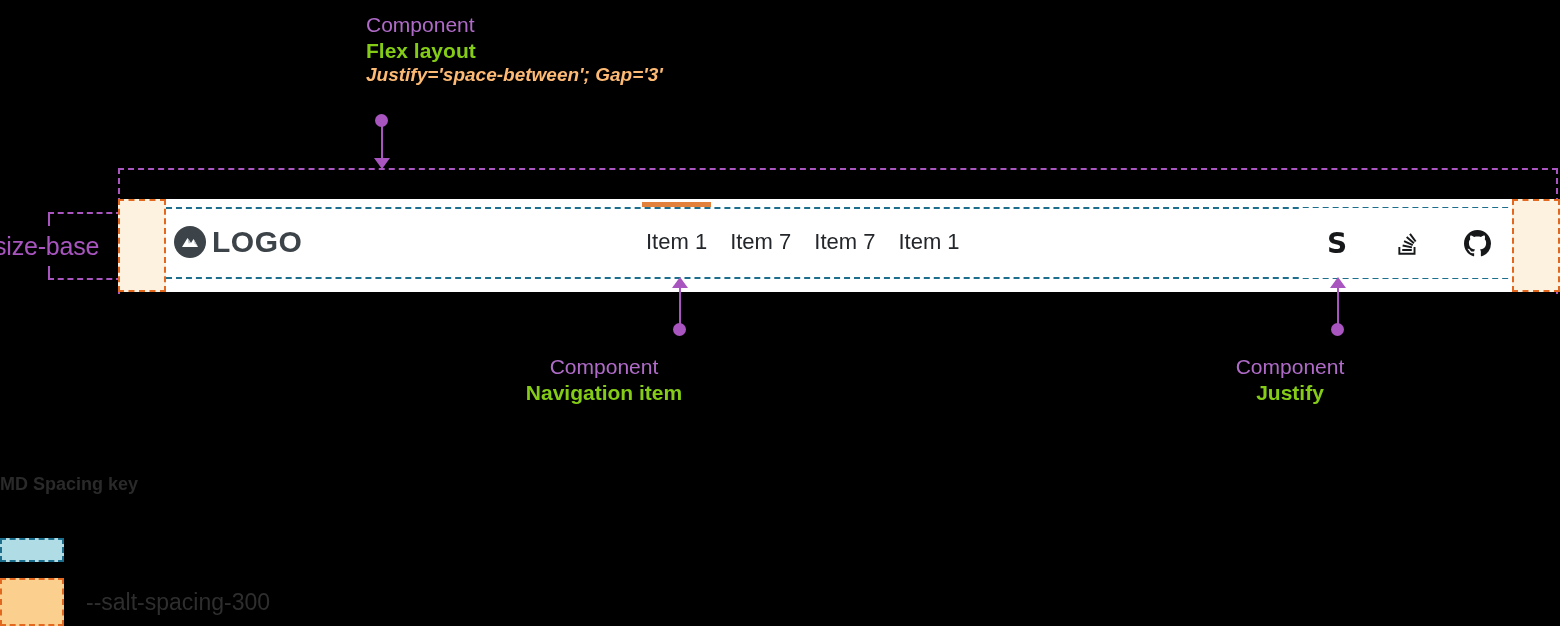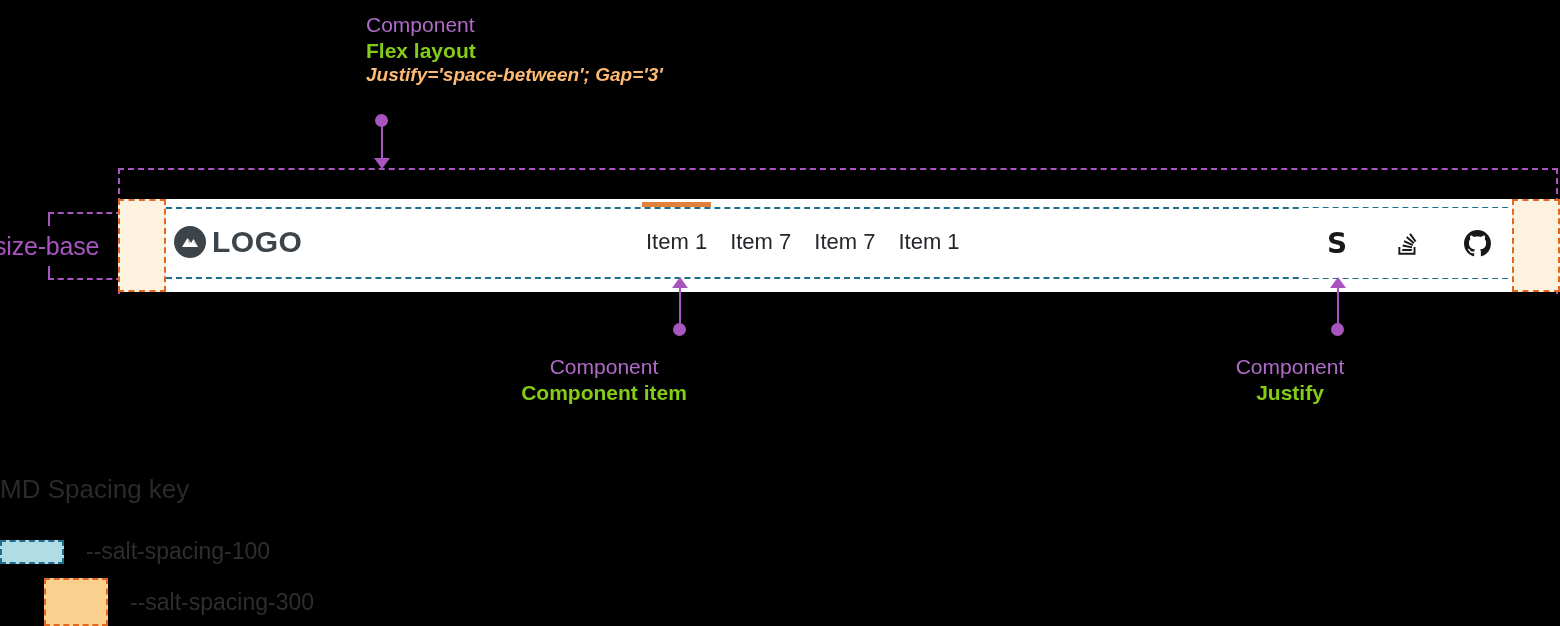--- a/index.html
+++ b/index.html
@@ -92,21 +92,21 @@
 
   .actions { position: absolute; right: 48px; top: 9px; height: 70px; display: flex; }
   .act-btn {
     width: 70px; height: 70px; display: flex; align-items: center; justify-content: center;
     background: #fff;
   }
   .salt-s { font-size: 28px; font-weight: 700; color: #16181a; font-family: "DejaVu Sans", sans-serif; }
 
   
   .key-title {
-    position: absolute; left: 0px; top: 474px; font-size: 26px; color: #2a2a2a; font-weight: 400;
+    position: absolute; left: 0px; top: 474px; font-size: 18px; color: #2a2a2a; font-weight: 700;
   }
   .key-row { position: absolute; display: flex; align-items: center; }
   .swatch { width: 64px; border: 2px dashed; }
   .sw-100 { height: 24px; background: #afdce5; border-color: #1c6e8c; }
   .sw-300 { height: 48px; background: #fbd08f; border-color: #e2681f; }
   .key-label { margin-left: 22px; font-size: 23px; color: #2e2e2e; }
 </style>
 </head>
 <body>
 
@@ -183,36 +183,35 @@
         </svg>
       </div>
     </div>
   </div>
 
   <div class="arrow-up" style="left:672px; top:277px;"></div>
   <div class="leader" style="left:679px; top:288px; height:38px;"></div>
   <div class="dot" style="left:673px; top:323px;"></div>
   <div class="callout" style="left:512px; top:354px; text-align:center; width:184px;">
     <div class="kind">Component</div>
-    <div class="name">Component item</div>
+    <div class="name">Navigation item</div>
   </div>
 
   <div class="arrow-up" style="left:1330px; top:277px;"></div>
   <div class="leader" style="left:1337px; top:288px; height:38px;"></div>
   <div class="dot" style="left:1331px; top:323px;"></div>
   <div class="callout" style="left:1224px; top:354px; text-align:center; width:132px;">
     <div class="kind">Component</div>
     <div class="name">Justify</div>
   </div>
 
   <div class="key-title">MD Spacing key</div>
 
   <div class="key-row" style="left:0px; top:538px;">
     <div class="swatch sw-100"></div>
-    <div class="key-label">--salt-spacing-100</div>
-  </div>
-
-  <div class="key-row" style="left:0px; top:578px;padding-left:44px;">
+  </div>
+
+  <div class="key-row" style="left:0px; top:578px;">
     <div class="swatch sw-300"></div>
     <div class="key-label">--salt-spacing-300</div>
   </div>
 
 </div>
 
 </body></html>

